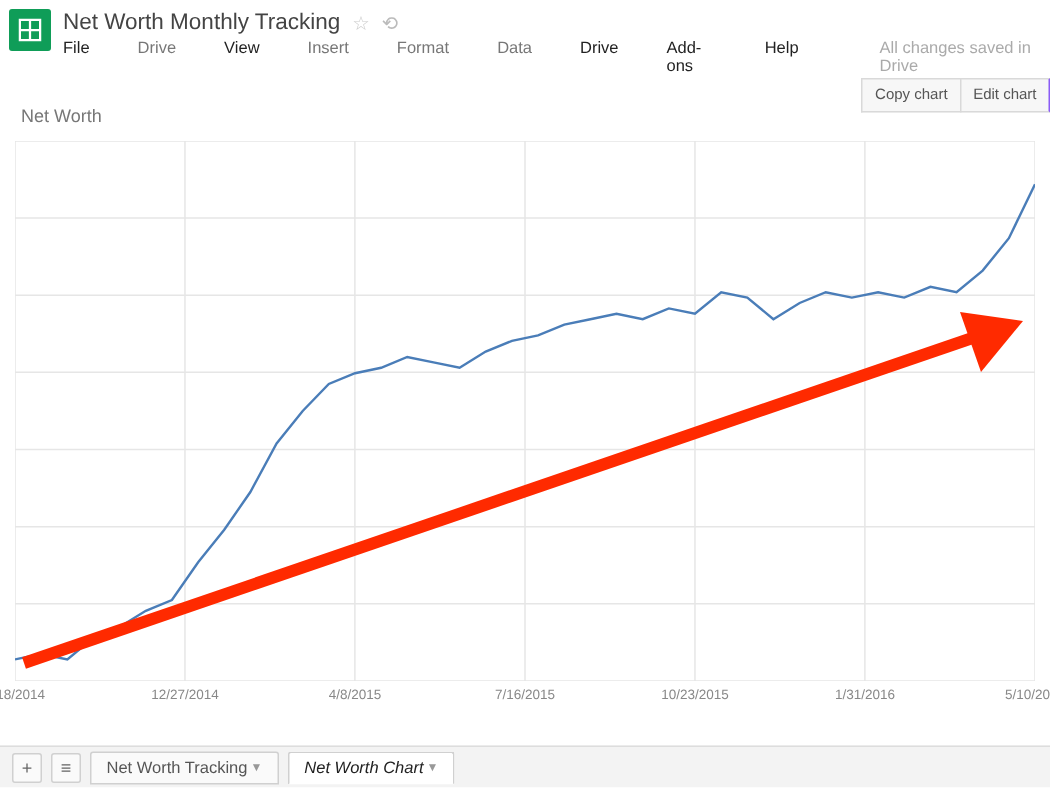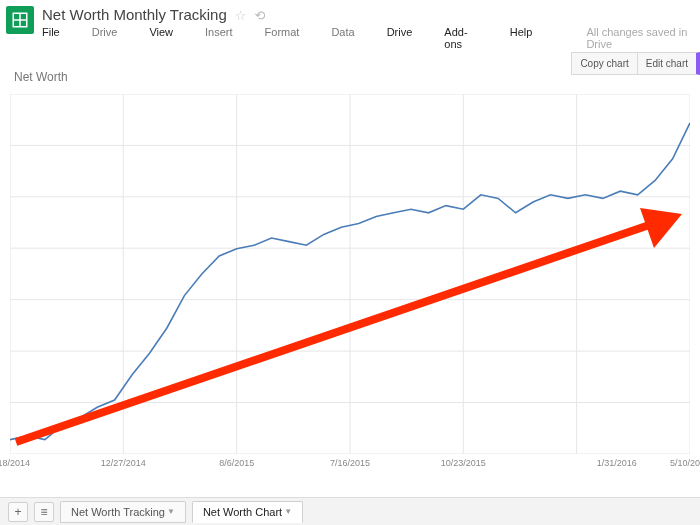--- a/index.html
+++ b/index.html
@@ -10,35 +10,35 @@
   .title-area { flex: 1; }
   .doc-title-row { display: flex; align-items: flex-end; gap: 8px; }
   .doc-title { font-size: 15px; color: #444; }
   .star { color: #ccc; font-size: 13px; }
   .share-icon { color: #bbb; font-size: 13px; }
   .menubar { display: flex; gap: 32px; padding-top: 3px; font-size: 11px; color: #777; }
   .menubar .hot { color: #222; }
   .save-status { color: #aaa; margin-left: 22px; }
   .toolbar-right { position: absolute; right: 0; top: 52px; display: flex; }
   .tool-btn { border: 1px solid #d9d9d9; border-right: none; background: #f7f7f7; padding: 5px 8px; font-size: 10px; color: #555; cursor: pointer; }
-  .tool-btn:last-child { border-right: 4px solid #8b5cf6; }
+  .tool-btn:last-child { border-right: 1px solid #8b5cf6; }
   .chart-area { position: absolute; left: 0; top: 66px; width: 600px; height: 420px; }
   .chart-title { position: absolute; left: 14px; top: 4px; font-size: 12px; color: #777; }
   .plot { position: absolute; left: 10px; top: 28px; width: 680px; height: 360px; }
   .plot svg { width: 680px; height: 360px; display: block; }
   .grid line { stroke: #e6e6e6; stroke-width: 1; }
   .series { fill: none; stroke: #4a7db8; stroke-width: 1.6; }
   .arrow-line { stroke: #ff2a00; stroke-width: 8; }
   .arrow-head { fill: #ff2a00; }
   .x-labels { position: absolute; left: 10px; top: 392px; width: 680px; font-size: 9px; color: #888; }
   .x-labels span { position: absolute; transform: translateX(-50%); white-space: nowrap; }
   .sheet-tabs { position: absolute; left: 0; bottom: 0; width: 700px; height: 28px; background: #f3f3f3; border-top: 1px solid #ddd; display: flex; align-items: center; padding-left: 8px; gap: 6px; font-size: 11px; }
   .sheet-tabs .icon-btn { width: 20px; height: 20px; border: 1px solid #d0d0d0; background: #fafafa; display: flex; align-items: center; justify-content: center; color: #666; cursor: pointer; border-radius: 2px; font-size: 12px; }
   .tab { padding: 4px 10px; border: 1px solid #d0d0d0; background: #fafafa; color: #555; display: flex; align-items: center; gap: 2px; cursor: pointer; border-radius: 2px 2px 0 0; }
-  .tab.active { background: #fff; color: #222; border-bottom-color: #fff; }
+  .tab.active { background: #fff; color: #222; border-bottom-color: #fff; font-style: italic; }
   .caret { font-size: 8px; color: #999; }
 </style>
 </head>
 <body>
 
 <div class="titlebar">
   <div class="logo">
     <svg viewBox="0 0 24 24">
         <rect x="3" y="3" width="18" height="18" fill="none" stroke="#fff" stroke-width="2"></rect>
         <line x1="3" y1="12" x2="21" y2="12" stroke="#fff" stroke-width="2"></line>
@@ -95,24 +95,24 @@
       <polyline id="series-line" class="series" points="0.0,345.6 17.4,342.0 34.9,345.6 52.3,331.2 69.7,324.0 87.2,313.2 104.6,306.0 122.1,280.8 139.5,259.2 156.9,234.0 174.4,201.6 191.8,180.0 209.2,162.0 226.7,154.8 244.1,151.2 261.5,144.0 279.0,147.6 296.4,151.2 313.8,140.4 331.3,133.2 348.7,129.6 366.2,122.4 383.6,118.8 401.0,115.2 418.5,118.8 435.9,111.6 453.3,115.2 470.8,100.8 488.2,104.4 505.6,118.8 523.1,108.0 540.5,100.8 557.9,104.4 575.4,100.8 592.8,104.4 610.3,97.2 627.7,100.8 645.1,86.4 662.6,64.8 680.0,28.8"></polyline>
       <g>
         <line class="arrow-line" x1="6" y1="348" x2="648" y2="128"></line>
         <polygon class="arrow-head" points="672,120 630,114 644,154"></polygon>
       </g>
     </svg>
   </div>
   <div class="x-labels" id="x-labels">
       <span style="left: 0px;">9/18/2014</span>
       <span style="left: 113.333px;">12/27/2014</span>
-      <span style="left: 226.667px;">8/6/2015</span>
+      <span style="left: 226.667px;">4/8/2015</span>
       <span style="left: 340px;">7/16/2015</span>
       <span style="left: 453.333px;">10/23/2015</span>
-      <span style="left: 566.667px; margin-left: 40px;">1/31/2016</span>
+      <span style="left: 566.667px;">1/31/2016</span>
       <span style="left: 680px;">5/10/2016</span>
     </div>
 </div>
 
 <div class="sheet-tabs">
   <div class="icon-btn">+</div>
   <div class="icon-btn">≡</div>
   <div class="tab">
     <span>Net Worth Tracking</span>
     <span class="caret">▼</span>

